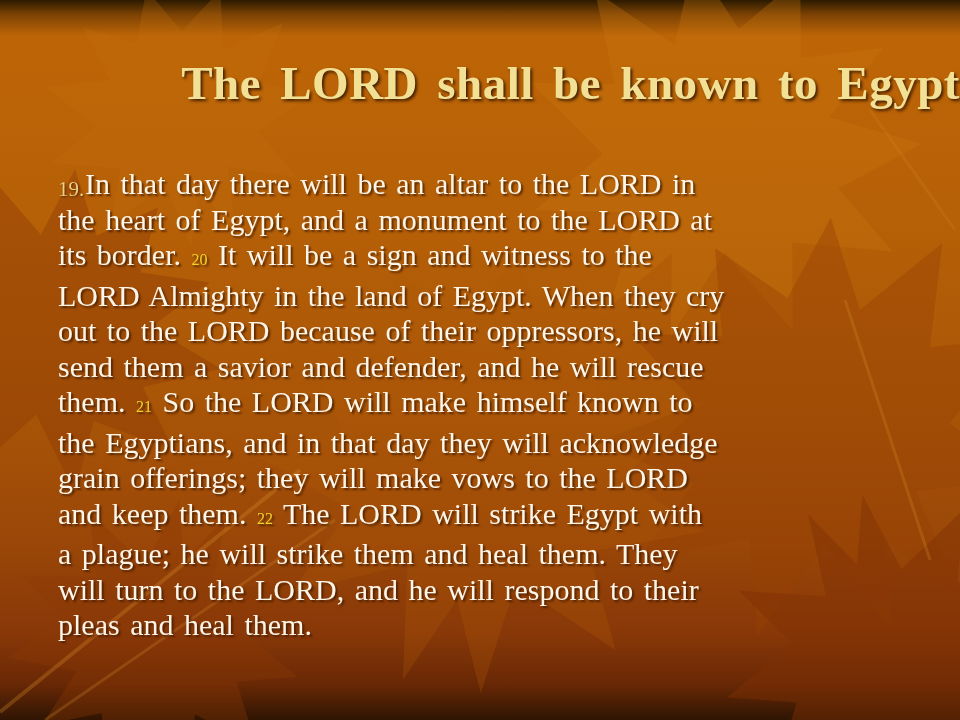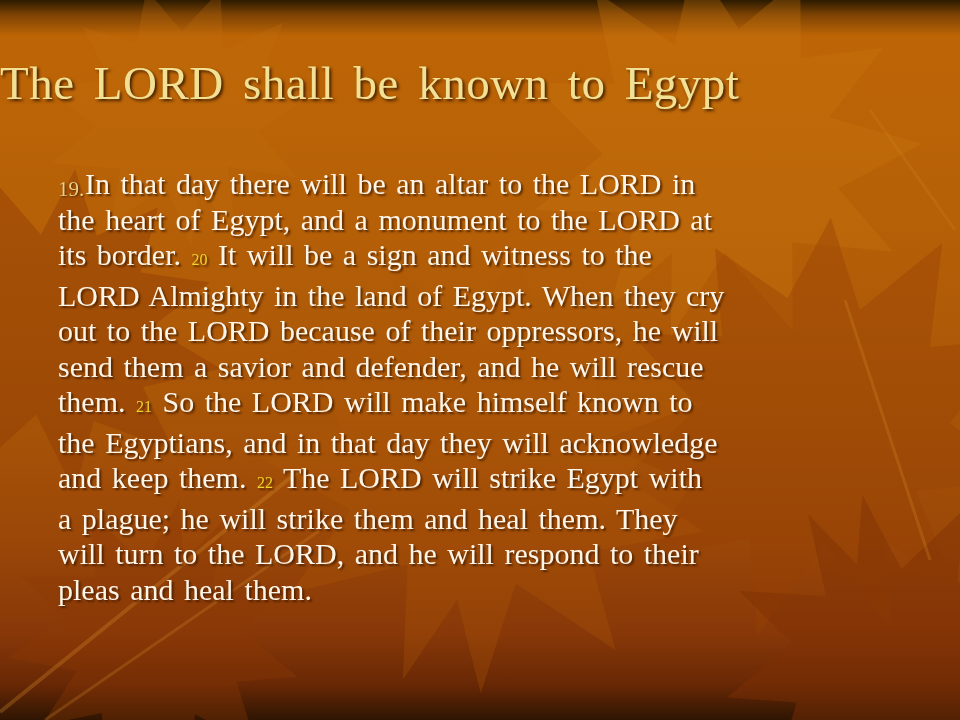--- a/index.html
+++ b/index.html
@@ -30,27 +30,28 @@
     width: 960px;
     height: 720px;
     pointer-events: none;
   }
   .title {
     position: absolute;
     top: 56px;
     left: 0;
     right: 0;
     margin: 0;
-    text-align: left;
-    font-weight: normal;
+    text-align: right;
+    font-weight: bold;
     font-size: 47px;
     letter-spacing: 0.5px;
     word-spacing: 7px;
     color: #f2e195;
     text-shadow: 2px 2px 3px rgba(48, 20, 0, 0.85);
+    padding-left: 28px;
   }
   .body-block {
     position: absolute;
     left: 58px;
     top: 166px;
     width: 840px;
     font-size: 30px;
     line-height: 35.5px;
     color: #fdf5e8;
     word-spacing: 3px;
@@ -106,20 +107,21 @@
     <span class="list-num">19.</span>
     <div class="lines">
         <div class="body-line"><span>In that day there will be an altar to the LORD in</span></div>
         <div class="body-line"><span>the heart of Egypt, and a monument to the LORD at</span></div>
         <div class="body-line"><span>its border. </span><span class="verse-num">20</span><span> It will be a sign and witness to the</span></div>
         <div class="body-line"><span>LORD Almighty in the land of Egypt. When they cry</span></div>
         <div class="body-line"><span>out to the LORD because of their oppressors, he will</span></div>
         <div class="body-line"><span>send them a savior and defender, and he will rescue</span></div>
         <div class="body-line"><span>them. </span><span class="verse-num">21</span><span> So the LORD will make himself known to</span></div>
         <div class="body-line"><span>the Egyptians, and in that day they will acknowledge</span></div>
+        <div class="body-line"><span>grain offerings; they will make vows to the LORD</span></div>
         <div class="body-line"><span>and keep them. </span><span class="verse-num">22</span><span> The LORD will strike Egypt with</span></div>
         <div class="body-line"><span>a plague; he will strike them and heal them. They</span></div>
         <div class="body-line"><span>will turn to the LORD, and he will respond to their</span></div>
         <div class="body-line"><span>pleas and heal them.</span></div>
       </div>
   </div>
 
 </div>
 
 </body></html>

